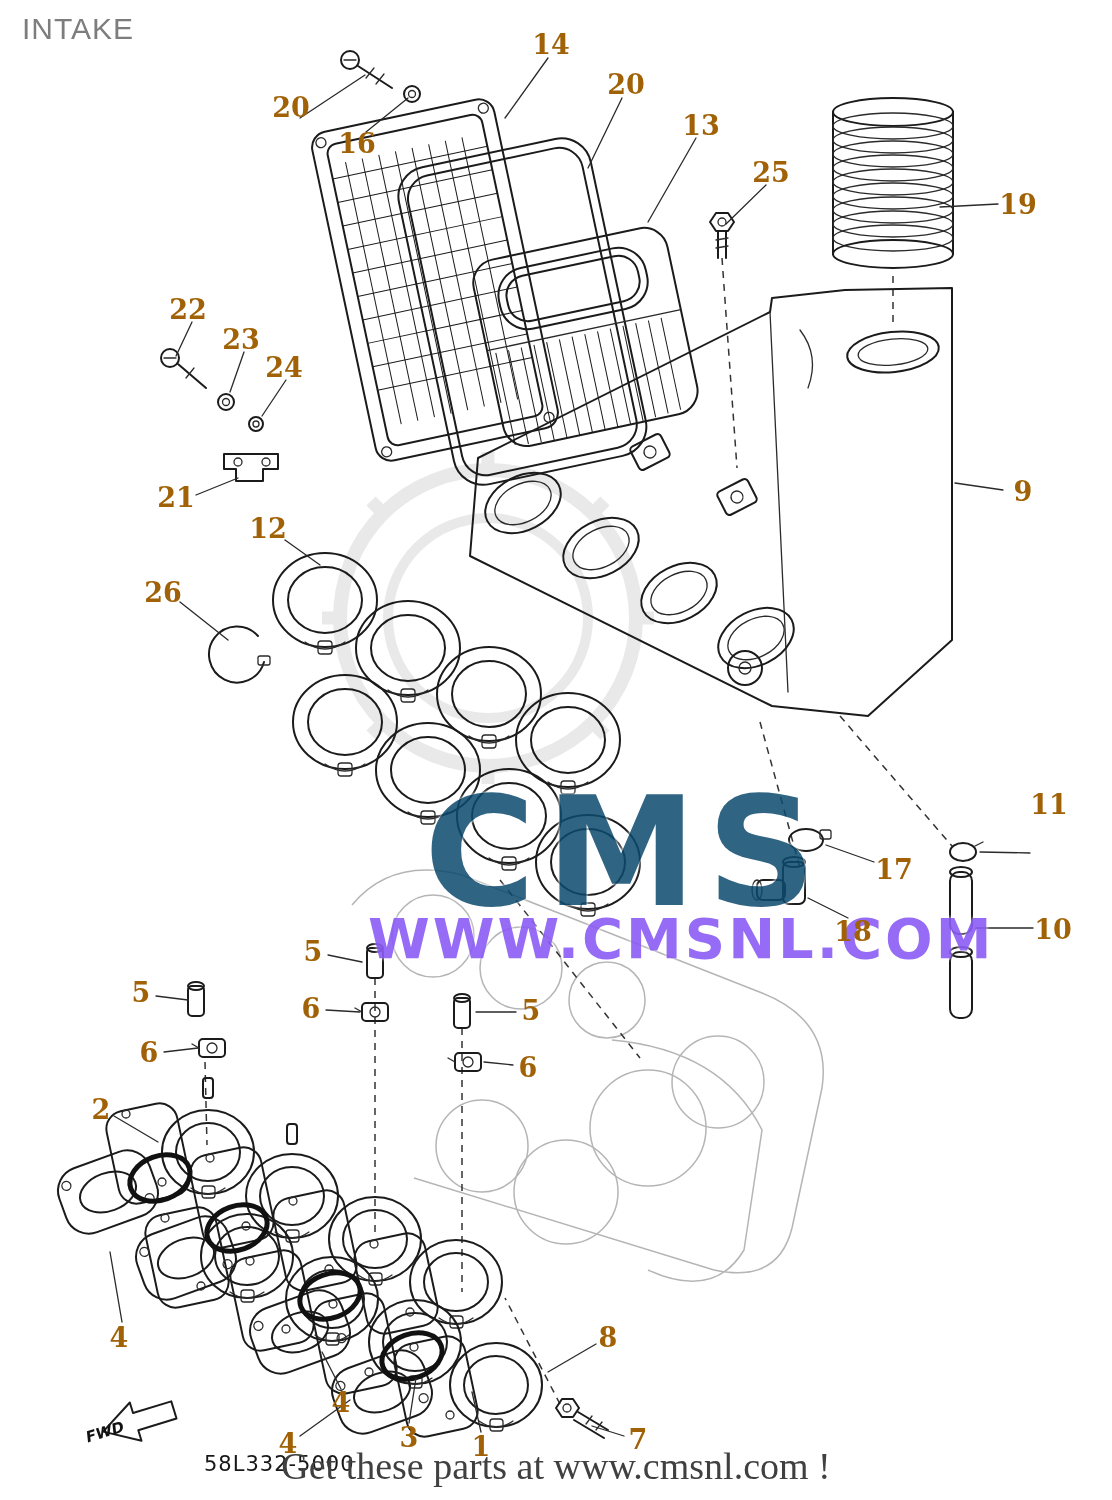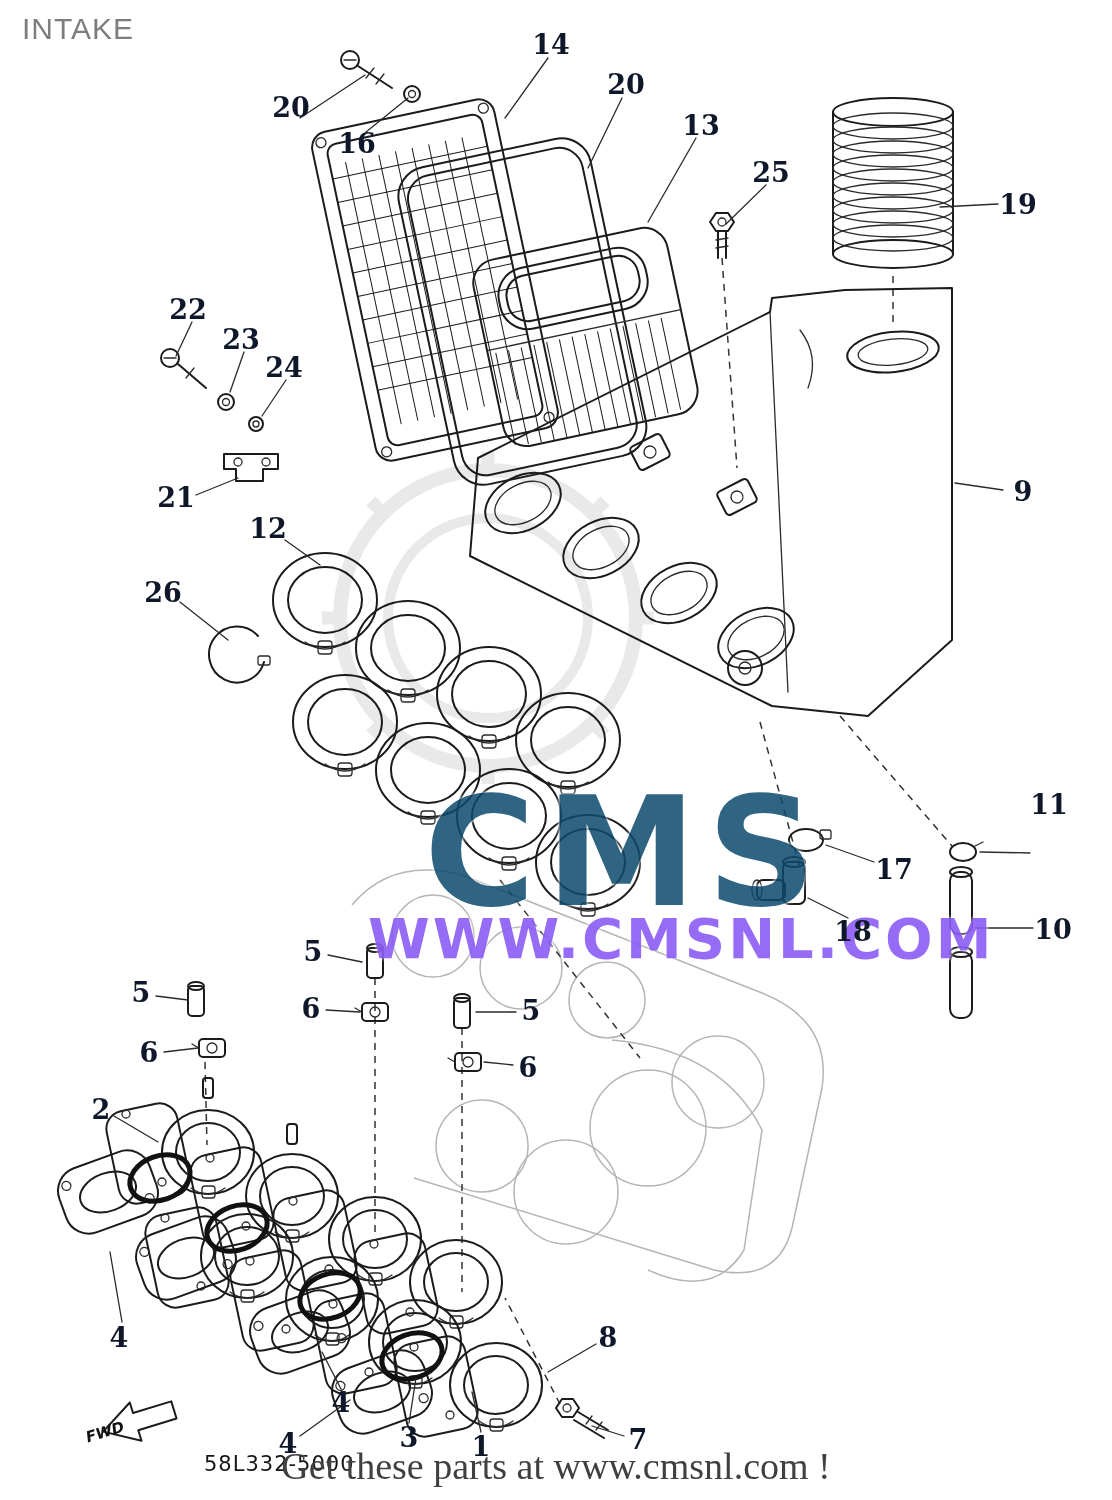--- a/index.html
+++ b/index.html
@@ -10,21 +10,21 @@
   svg{position:absolute;left:0;top:0;}
   .ln{stroke:#1b1b1b;stroke-width:2;fill:none;stroke-linecap:round;stroke-linejoin:round;}
   .tn{stroke:#2a2a2a;stroke-width:1.3;fill:none;stroke-linecap:round;}
   .dash{stroke:#333;stroke-width:1.5;fill:none;stroke-dasharray:7 6;}
   .lt{stroke:#b5b5b5;stroke-width:1.5;fill:none;}
   .bd{stroke:#111;stroke-width:5;fill:none;}
   .wm{stroke:#e9e9e9;fill:none;}
   .grid{stroke:#1b1b1b;stroke-width:1;fill:none;}
   .fwdtxt{font:italic bold 15px "DejaVu Sans",sans-serif;fill:#111;}
   .callout{position:absolute;transform:translate(-50%,-50%);
-           font-family:"DejaVu Serif",serif;font-size:27px;font-weight:600;color:#0f172a;}
+           font-family:"DejaVu Serif",serif;font-size:27px;font-weight:600;color:#a16207;}
   .wm-logo{position:absolute;left:424px;top:764px;font-size:152px;font-weight:bold;
            color:#0c4a6e;letter-spacing:10px;opacity:.85;
            font-family:"DejaVu Sans",sans-serif;text-shadow:0 0 5px #fff,0 0 2px #fff;}
   .wm-url{position:absolute;left:368px;top:906px;font-size:56px;font-weight:bold;
           color:#8b5cf6;letter-spacing:3px;opacity:.9;
           font-family:"DejaVu Sans",sans-serif;text-shadow:0 0 4px #fff;}
   .part-code{position:absolute;left:204px;top:1452px;font-size:21px;color:#171717;
              font-family:"DejaVu Sans",sans-serif;letter-spacing:1px;}
   .promo{position:absolute;left:50%;transform:translateX(-50%);top:1444px;white-space:nowrap;
          font-family:"Liberation Serif",serif;font-size:38px;color:#404040;z-index:5;

